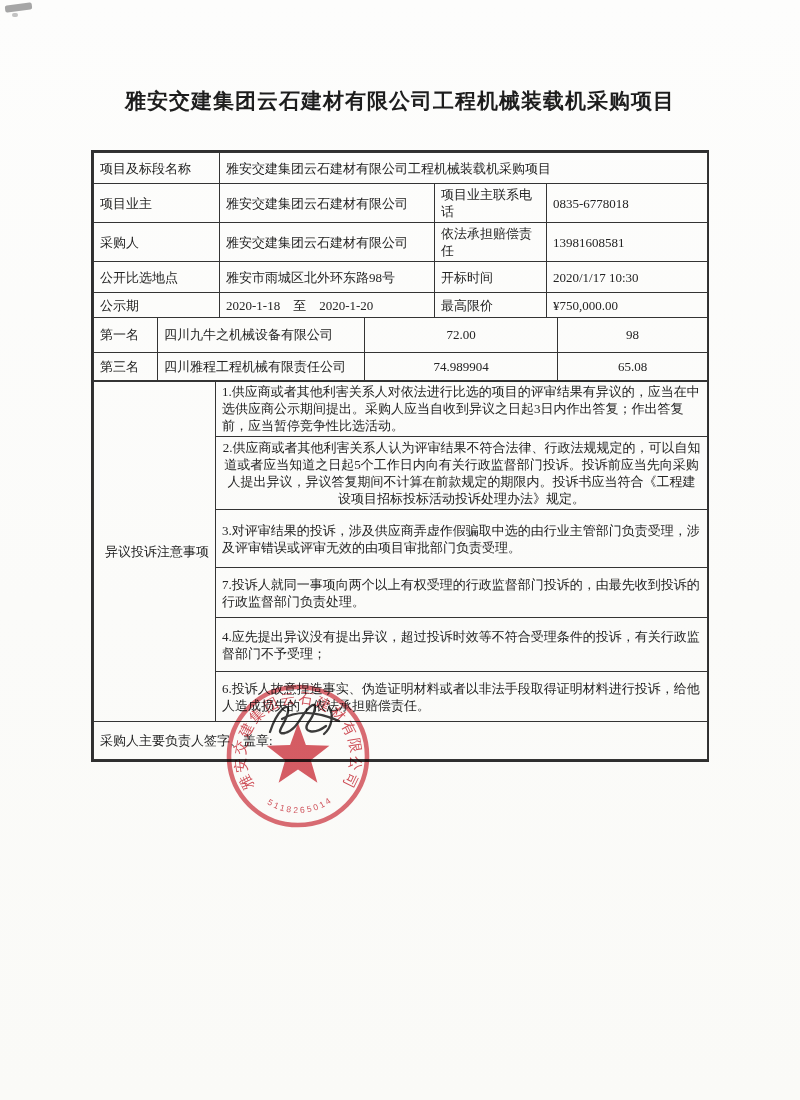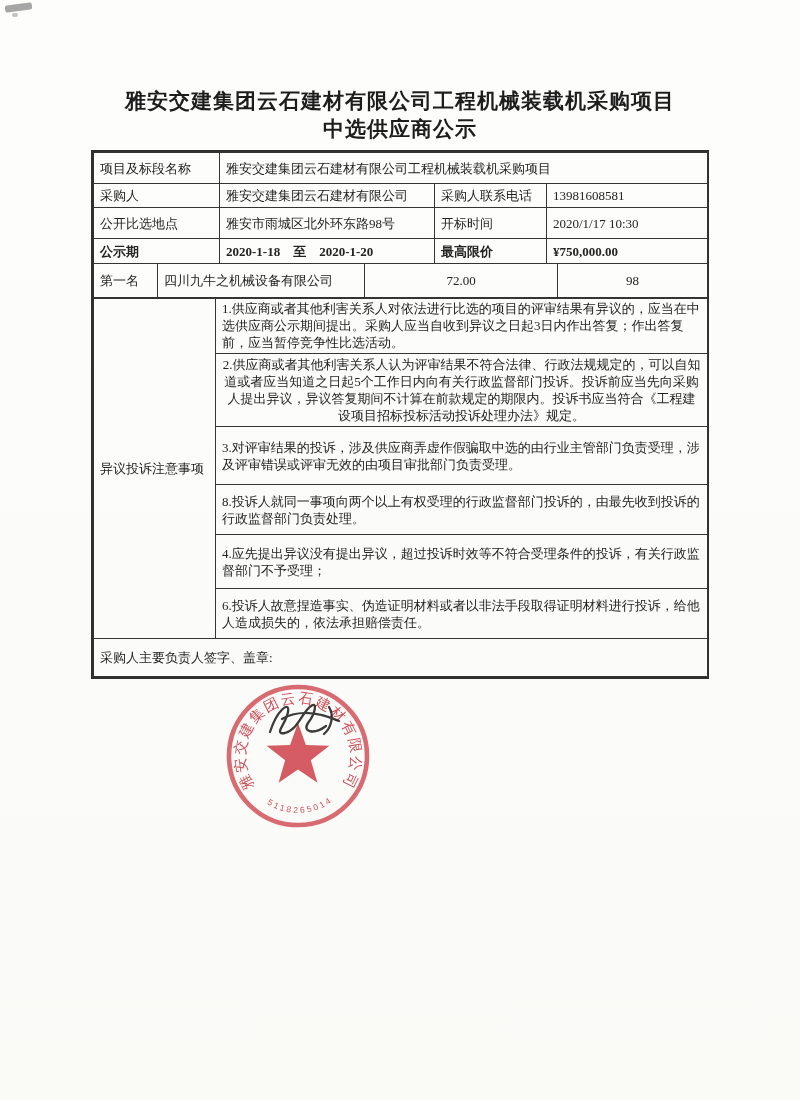--- a/index.html
+++ b/index.html
@@ -34,24 +34,24 @@
   }
   table.t + table.t{margin-top:-1.5px;}
   table.t td{
     border:1.5px solid #343434;
     font-size:13px;line-height:17px;color:#232323;
     padding:2px 6px;vertical-align:middle;
     overflow:hidden;
   }
   td.ctr{text-align:center;}
   td.para{vertical-align:top;padding:5px 8px 4px 8px;}
-  td.obj-label{vertical-align:middle;}
+  td.obj-label{vertical-align:middle;text-align:right;}
   
   tr.hA1 td{height:26px;margin-top:28px;} tr.hA2 td{height:19px;} tr.hA3 td{height:19px;}
-  tr.hA4 td{height:26px;} tr.hA5 td{height:20px;font-weight:bold;}
+  tr.hA4 td{height:26px;} tr.hA5 td{height:20px;}
   tr.hB0 td{height:32px;} tr.hB1 td{height:30px;font-family:Liberation Serif, serif;} tr.hB2 td{height:30px;} tr.hB3 td{height:24px;}
   tr.hC1 td{height:48px;} tr.hC2 td{height:63px;text-align:center;} tr.hC3 td{height:53px;}
   tr.hC4 td{height:45px;} tr.hC5 td{height:49px;} tr.hC6 td{height:45px;font-family:Liberation Serif, serif;}
   tr.hD1 td{height:33px;}
 
   .seal-svg{
     position:absolute;left:210px;top:666px;width:180px;height:180px;
     mix-blend-mode:multiply;pointer-events:none;z-index:5;
   }
   .seal-text{font-family:"Liberation Sans","DejaVu Sans",sans-serif;}
@@ -59,41 +59,46 @@
 </head>
 <body>
 
 <div class="page">
 
   <div class="scan-mark-1"></div>
   <div class="scan-mark-2"></div>
 
   <h1 class="title">
       <span>雅安交建集团云石建材有限公司工程机械装载机采购项目</span>
-      <span>中选供应商公示</span>
     </h1>
 
   <div class="tbl-wrap">
 
     <table class="t">
       <colgroup>
           <col style="width:126px">
           <col style="width:215px">
           <col style="width:112px">
           <col style="width:161px">
         </colgroup>
       <tbody>
         <tr class="hA1">
           <td>项目及标段名称</td>
           <td colspan="3">雅安交建集团云石建材有限公司工程机械装载机采购项目</td>
         </tr>
+        <tr class="hA2">
+          <td>项目业主</td>
+          <td>雅安交建集团云石建材有限公司</td>
+          <td>项目业主联系电话</td>
+          <td>0835-6778018</td>
+        </tr>
         <tr class="hA3">
           <td>采购人</td>
           <td>雅安交建集团云石建材有限公司</td>
-          <td>采购人联系电话</td>
+          <td>依法承担赔偿责任</td>
           <td>13981608581</td>
         </tr>
         <tr class="hA4">
           <td>公开比选地点</td>
           <td>雅安市雨城区北外环东路98号</td>
           <td>开标时间</td>
           <td>2020/1/17 10:30</td>
         </tr>
         <tr class="hA5">
           <td>公示期</td>
@@ -111,41 +116,47 @@
           <col style="width:193px">
           <col style="width:150px">
         </colgroup>
       <tbody>
         <tr class="hB1">
           <td>第一名</td>
           <td>四川九牛之机械设备有限公司</td>
           <td class="ctr">72.00</td>
           <td class="ctr">98</td>
         </tr>
+        <tr class="hB3">
+          <td>第三名</td>
+          <td>四川雅程工程机械有限责任公司</td>
+          <td class="ctr">74.989904</td>
+          <td class="ctr">65.08</td>
+        </tr>
       </tbody>
     </table>
 
     <table class="t">
       <colgroup>
           <col style="width:122px">
           <col style="width:492px">
         </colgroup>
       <tbody>
         <tr class="hC1">
           <td class="obj-label" rowspan="6">异议投诉注意事项</td>
           <td class="para">1.供应商或者其他利害关系人对依法进行比选的项目的评审结果有异议的，应当在中选供应商公示期间提出。采购人应当自收到异议之日起3日内作出答复；作出答复前，应当暂停竞争性比选活动。</td>
         </tr>
         <tr class="hC2">
           <td class="para">2.供应商或者其他利害关系人认为评审结果不符合法律、行政法规规定的，可以自知道或者应当知道之日起5个工作日内向有关行政监督部门投诉。投诉前应当先向采购人提出异议，异议答复期间不计算在前款规定的期限内。投诉书应当符合《工程建设项目招标投标活动投诉处理办法》规定。</td>
         </tr>
         <tr class="hC3">
           <td class="para">3.对评审结果的投诉，涉及供应商弄虚作假骗取中选的由行业主管部门负责受理，涉及评审错误或评审无效的由项目审批部门负责受理。</td>
         </tr>
         <tr class="hC4">
-          <td class="para">8.投诉人就同一事项向两个以上有权受理的行政监督部门投诉的，由最先收到投诉的行政监督部门负责处理。</td>
+          <td class="para">7.投诉人就同一事项向两个以上有权受理的行政监督部门投诉的，由最先收到投诉的行政监督部门负责处理。</td>
         </tr>
         <tr class="hC5">
           <td class="para">4.应先提出异议没有提出异议，超过投诉时效等不符合受理条件的投诉，有关行政监督部门不予受理；</td>
         </tr>
         <tr class="hC6">
           <td class="para">6.投诉人故意捏造事实、伪造证明材料或者以非法手段取得证明材料进行投诉，给他人造成损失的，依法承担赔偿责任。</td>
         </tr>
       </tbody>
     </table>
 

